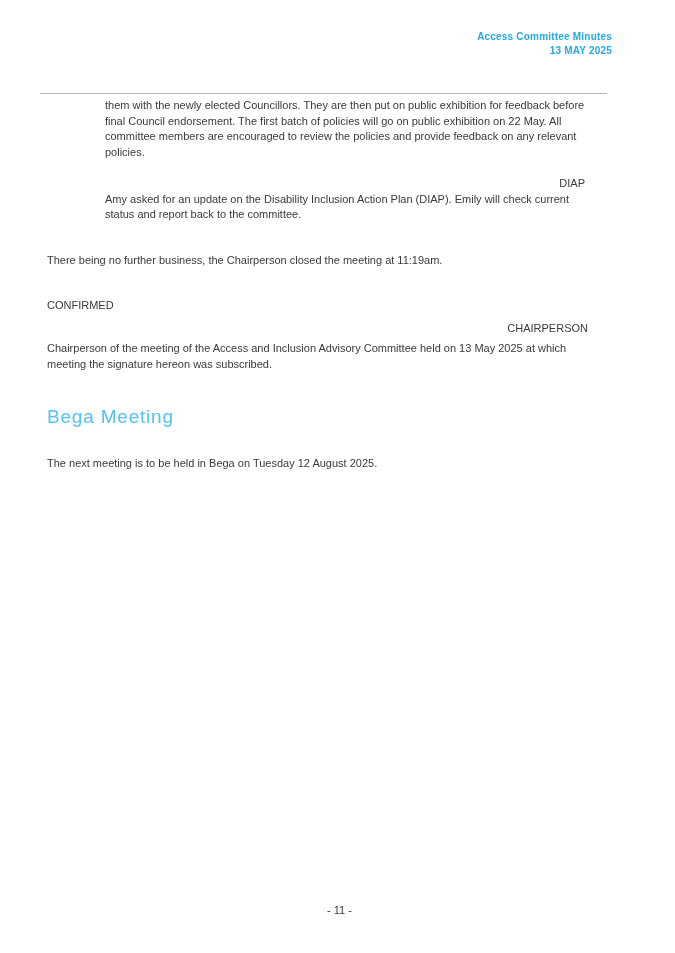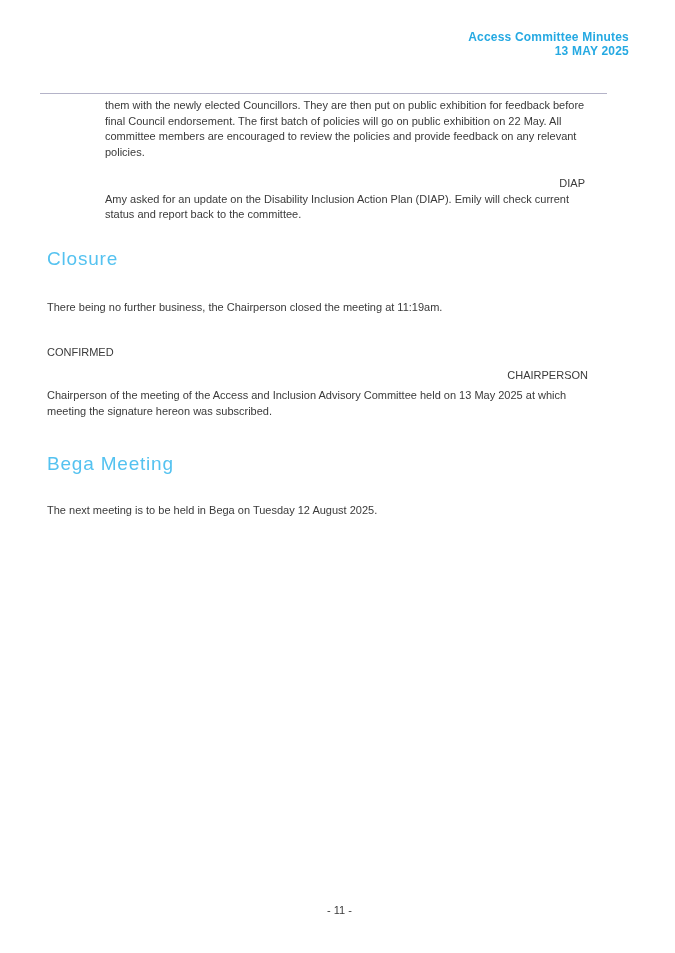--- a/index.html
+++ b/index.html
@@ -15,25 +15,25 @@
     width: 675px;
     height: 953px;
     background: #ffffff;
     overflow: hidden;
     color: #3a3a3a;
     font-size: 11px;
     line-height: 15.5px;
   }
   .doc-header {
     margin-top: 30px;
-    padding-right: 46px;
+    padding-right: 63px;
     text-align: right;
     color: #25a9e2;
     font-weight: bold;
-    font-size: 12px;
+    font-size: 10px;
     line-height: 14px;
     letter-spacing: 0.2px;
   }
   .header-divider {
     margin: 35px 0 0 40px;
     width: 567px;
     height: 1px;
     background: #b4b3c8;
   }
   .indent-block {
@@ -89,21 +89,20 @@
   <div class="indent-block">
     <p class="para">them with the newly elected Councillors. They are then put on public exhibition for feedback before final Council endorsement. The first batch of policies will go on public exhibition on 22 May. All committee members are encouraged to review the policies and provide feedback on any relevant policies.</p>
 
     <div class="diap-block">
       <div class="sub-heading-bold">DIAP</div>
       <p class="para">Amy asked for an update on the Disability Inclusion Action Plan (DIAP). Emily will check current status and report back to the committee.</p>
     </div>
 
   </div>
 
-  <h1 class="section-heading closure-heading">Closure</h1>
 
   <p class="para closure-para">There being no further business, the Chairperson closed the meeting at 11:19am.</p>
 
   <div class="confirmed-label">CONFIRMED</div>
 
   <div class="chairperson-label">CHAIRPERSON</div>
 
   <p class="para attestation">Chairperson of the meeting of the Access and Inclusion Advisory Committee held on 13 May 2025 at which meeting the signature hereon was subscribed.</p>
 
   <h1 class="section-heading next-meeting-heading">Bega Meeting</h1>

